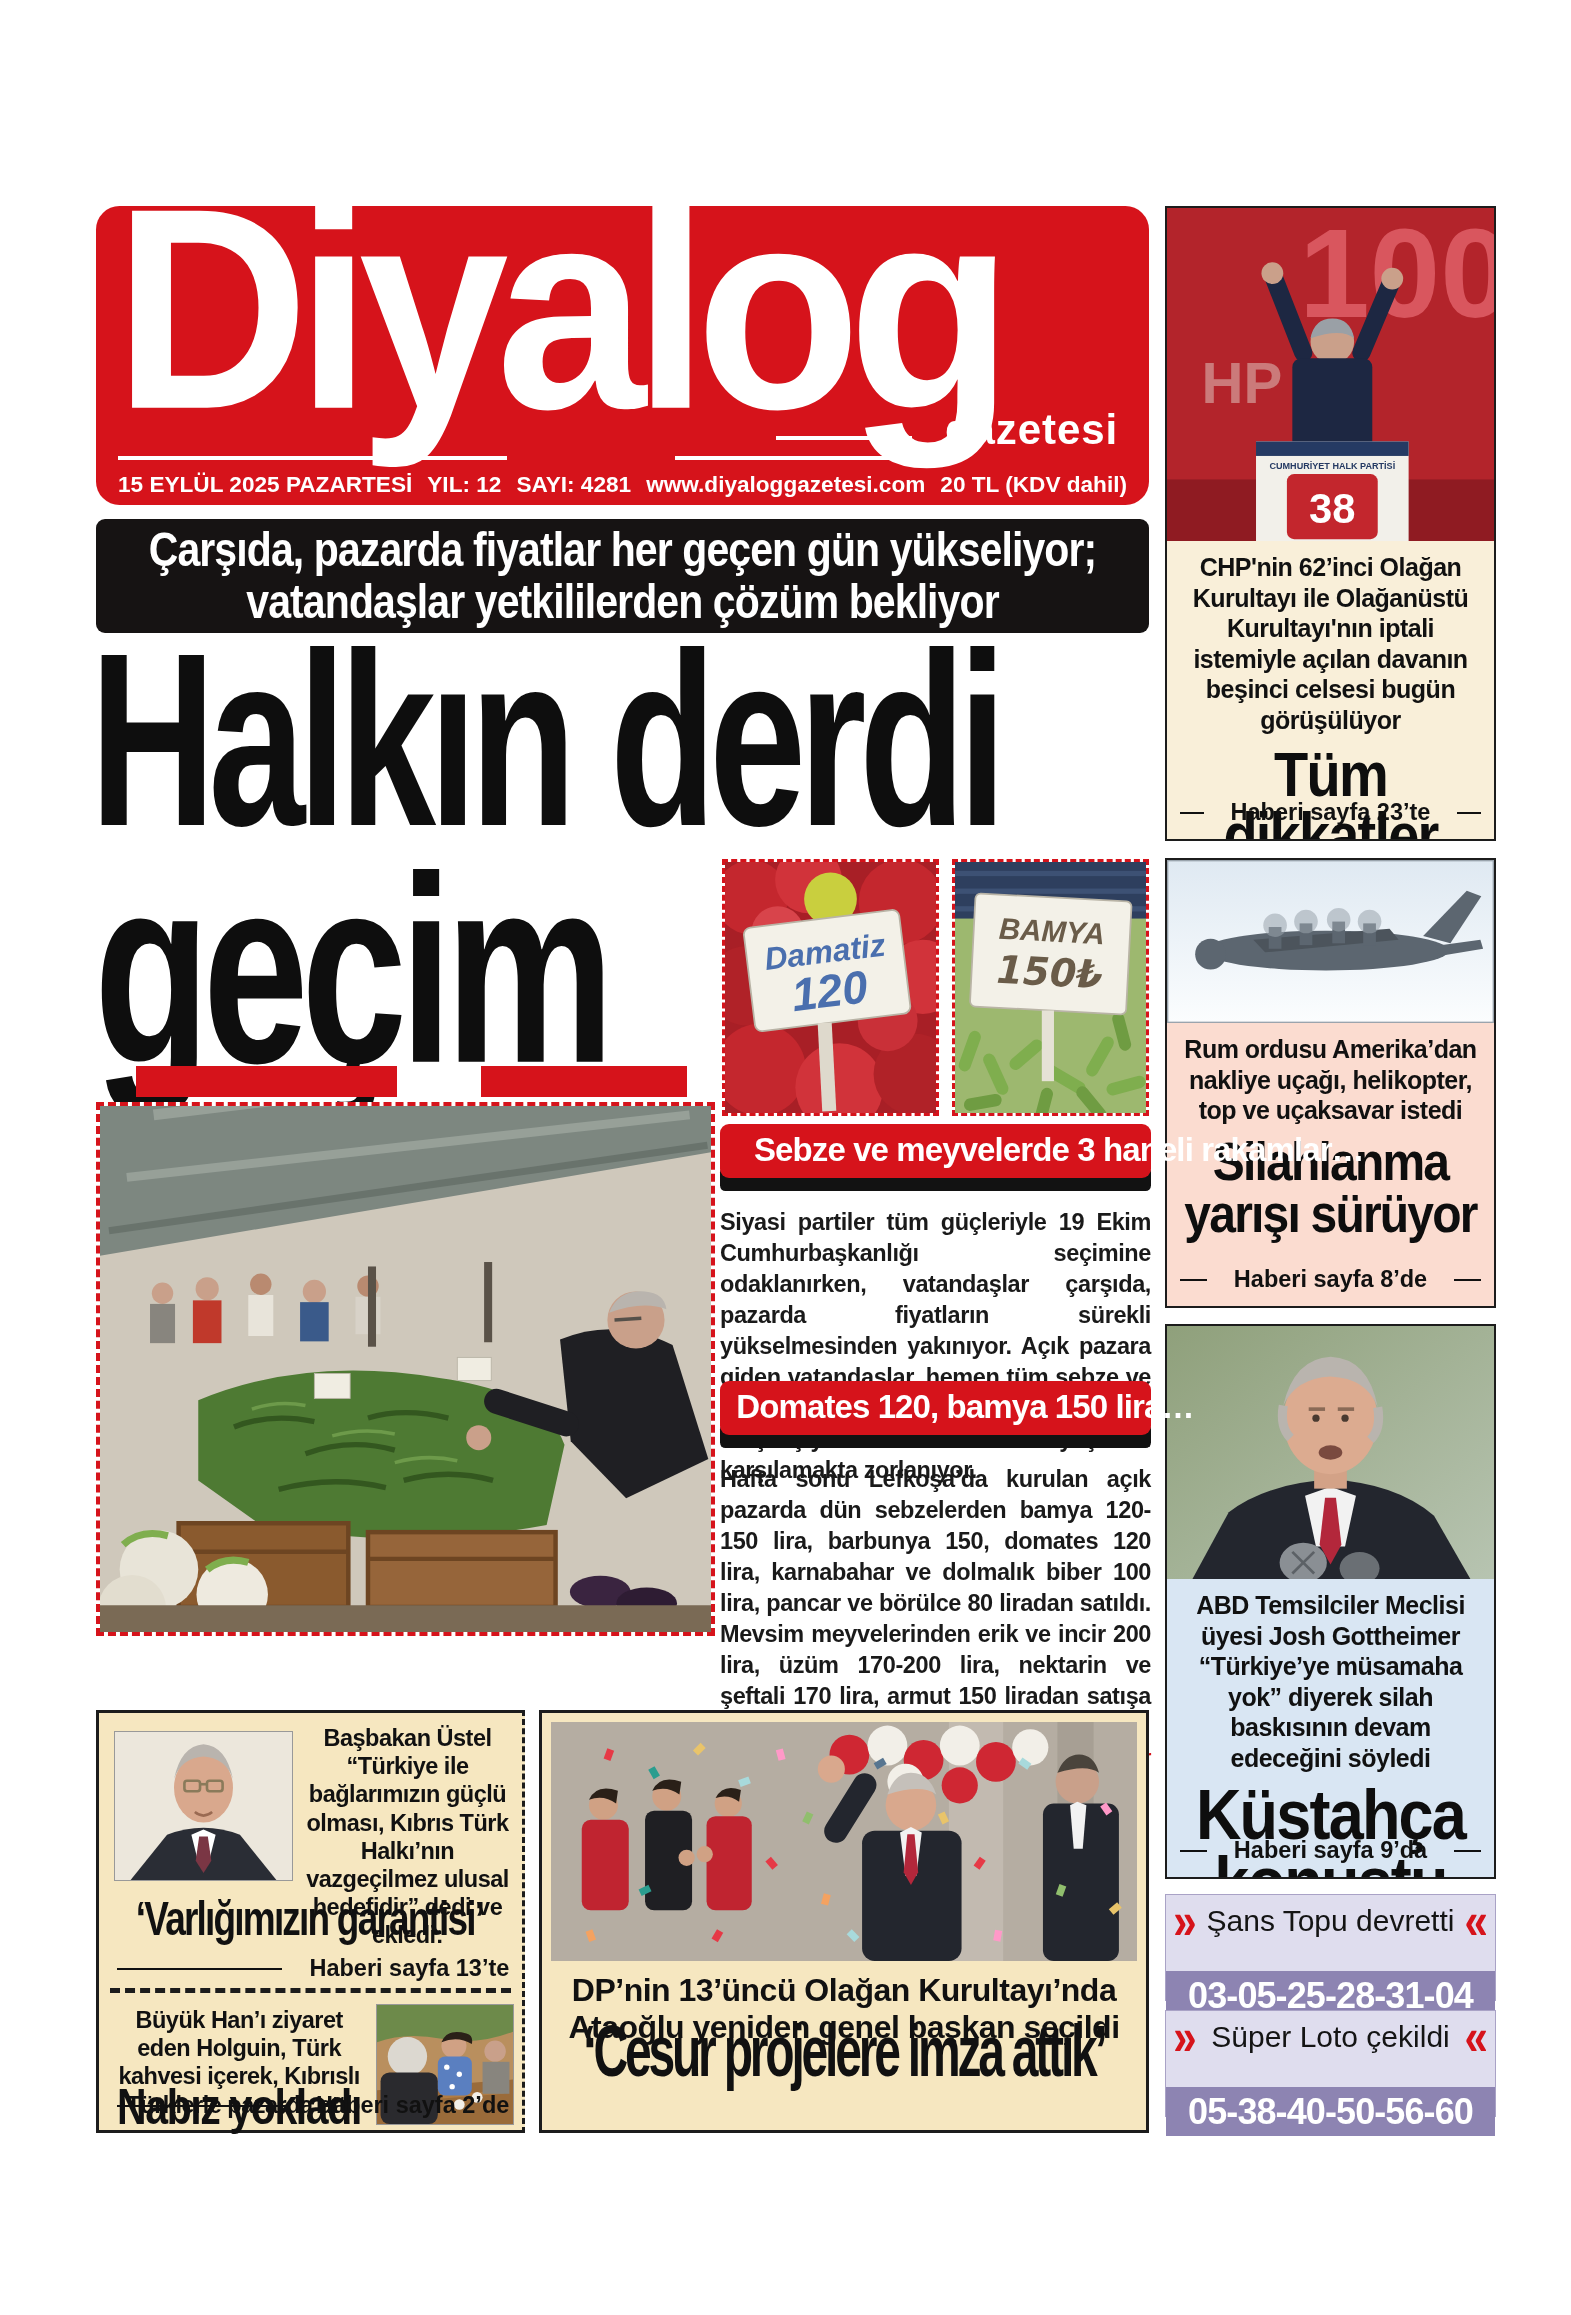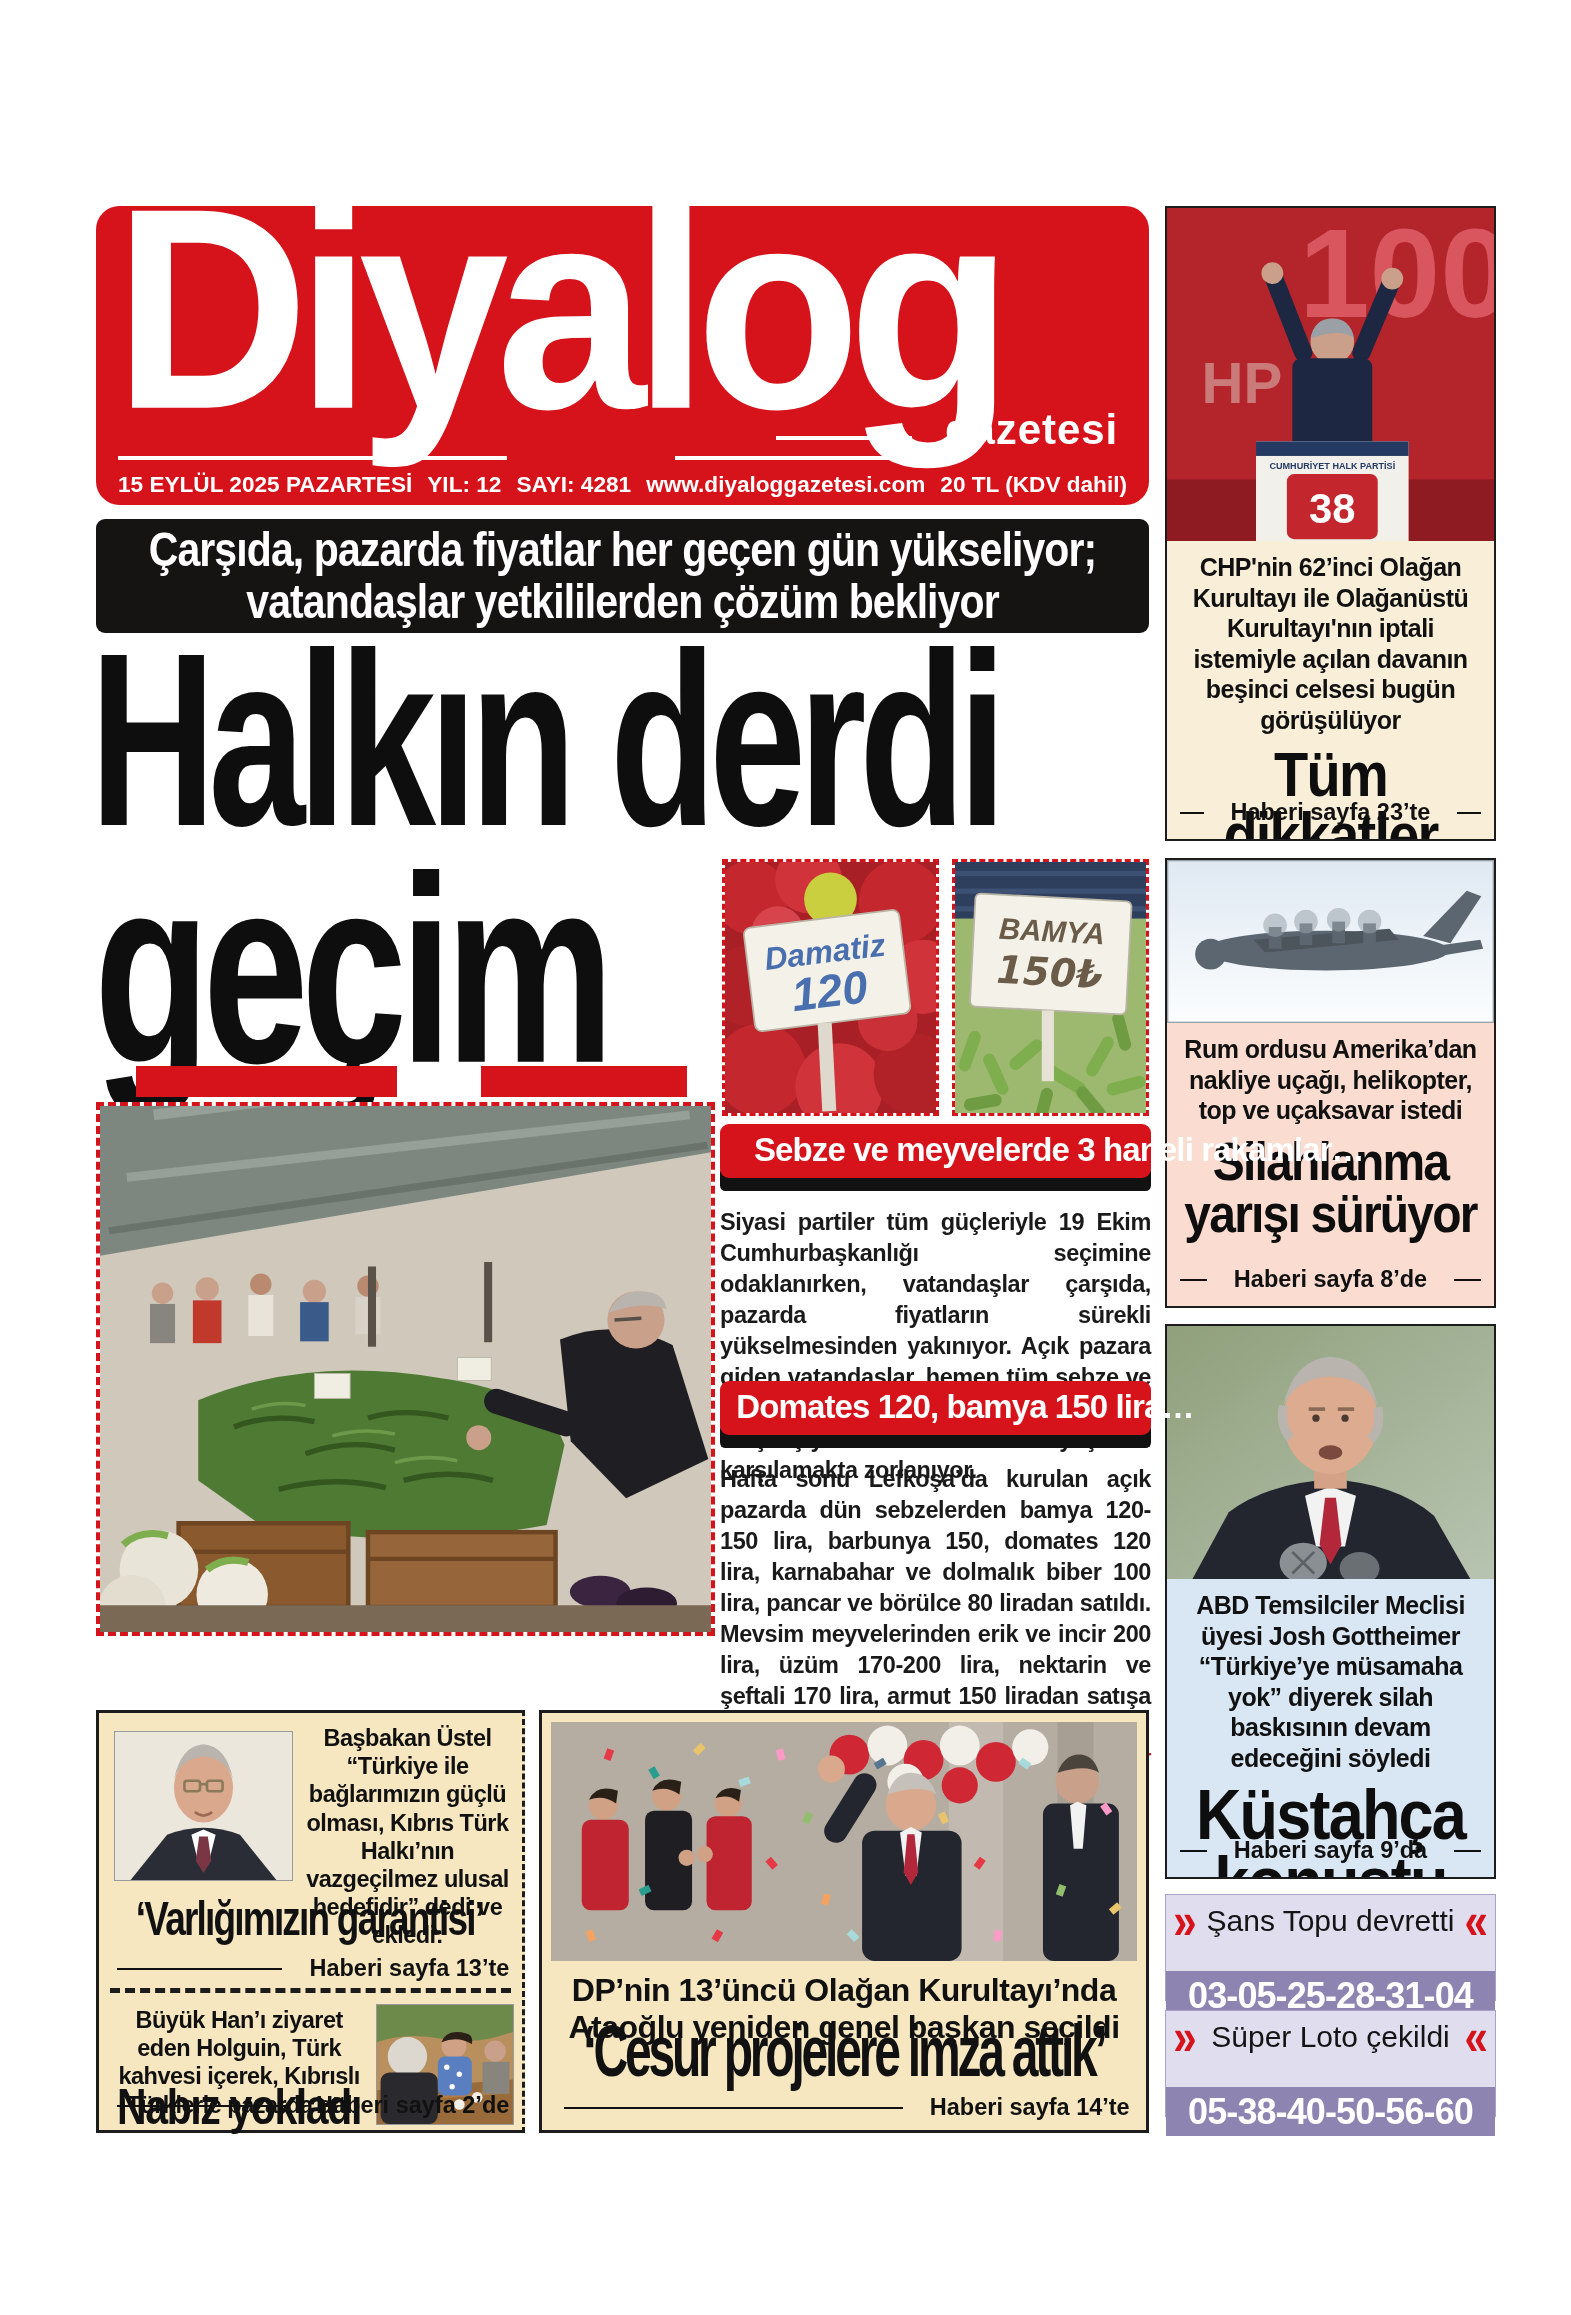--- a/index.html
+++ b/index.html
@@ -477,20 +477,16 @@
           <rect x="100" y="180" width="8" height="12" fill="#2a9d8f" transform="rotate(65 104 186)"></rect>
           <rect x="40" y="230" width="8" height="12" fill="#f4a261" transform="rotate(-20 44 236)"></rect>
           <rect x="180" y="230" width="8" height="12" fill="#e63946" transform="rotate(30 184 236)"></rect>
           <rect x="330" y="230" width="8" height="12" fill="#a8dadc" transform="rotate(-45 334 236)"></rect>
           <rect x="490" y="230" width="8" height="12" fill="#ff99c8" transform="rotate(10 494 236)"></rect>
         </g>
       </svg>
     </figure>
     <p class="bm-k">DP’nin 13’üncü Olağan Kurultayı’nda Ataoğlu yeniden genel başkan seçildi</p>
     <div class="bm-h">‘Cesur projelere imza attık’</div>
-    <div class="bm-ref pref">
-      <span class="rule"></span>
-      <span>Haberi sayfa 14’te</span>
-    </div>
   </section>
 
 </div>
 
 
 </body></html>

